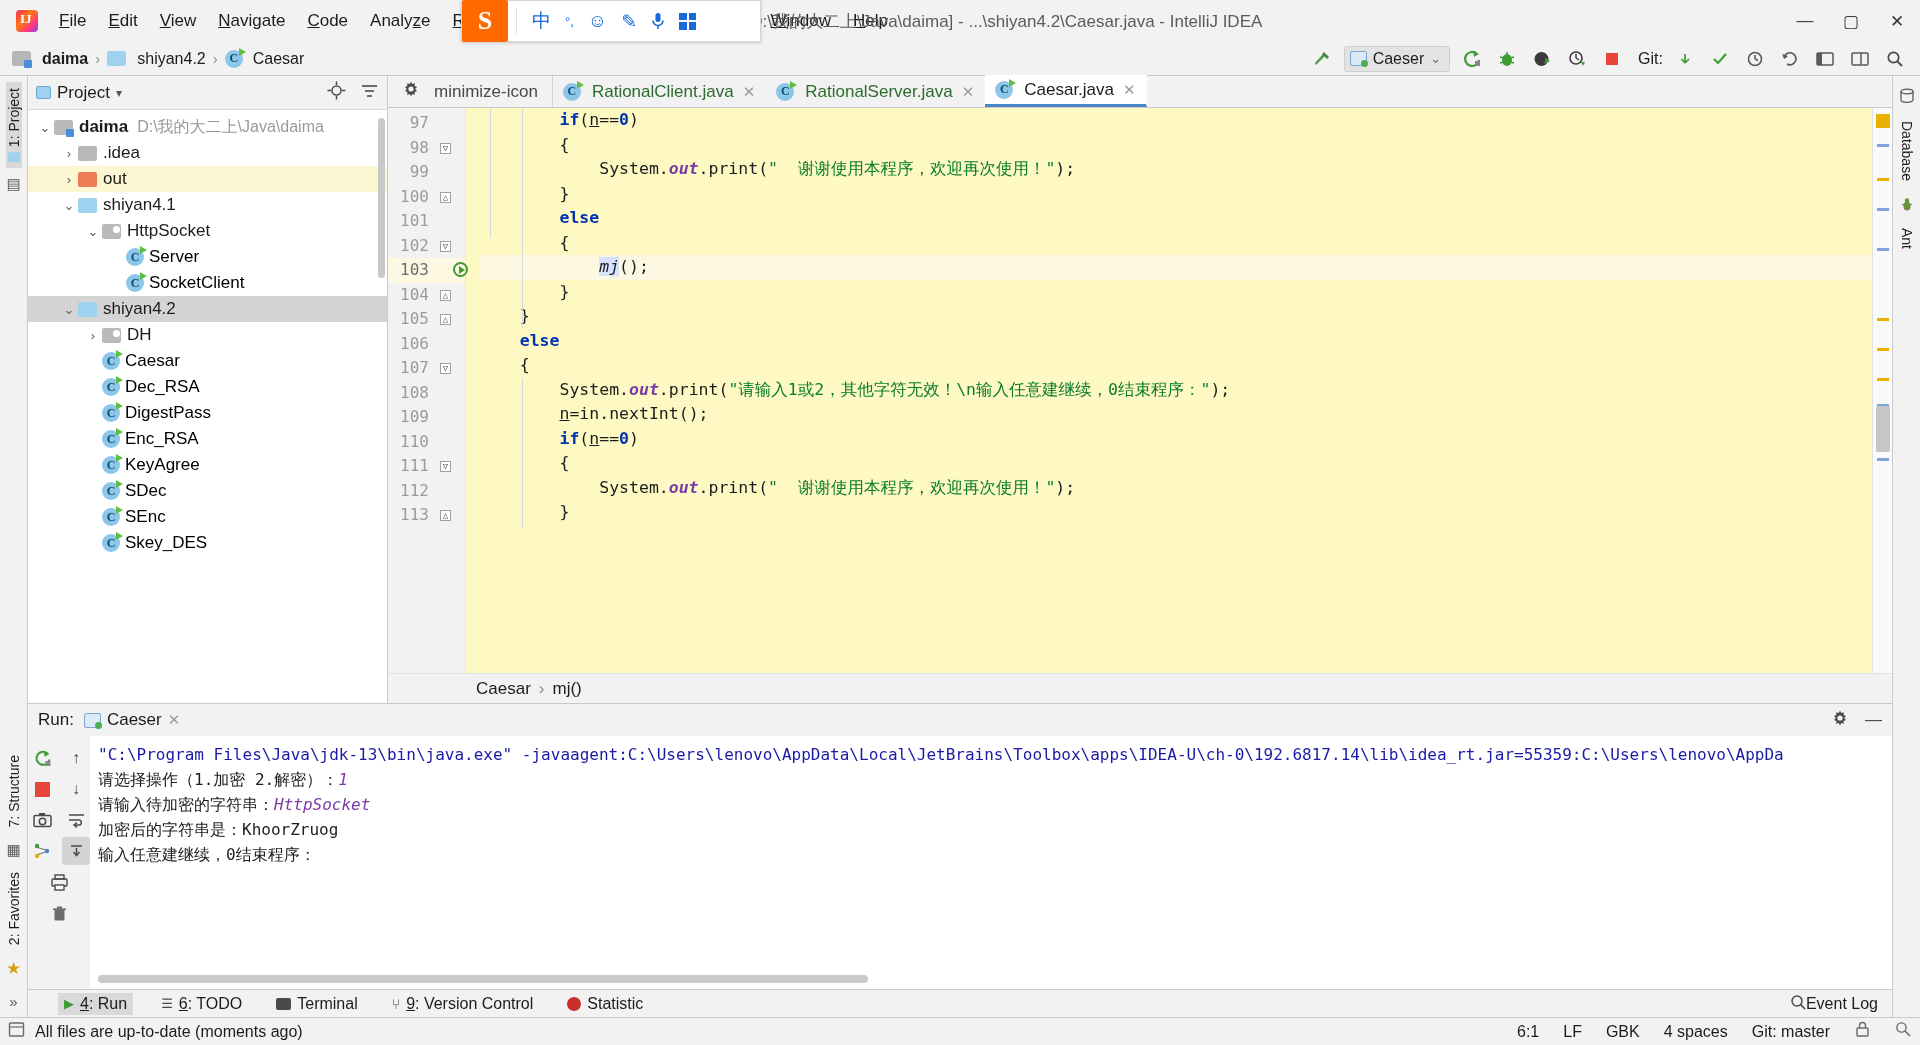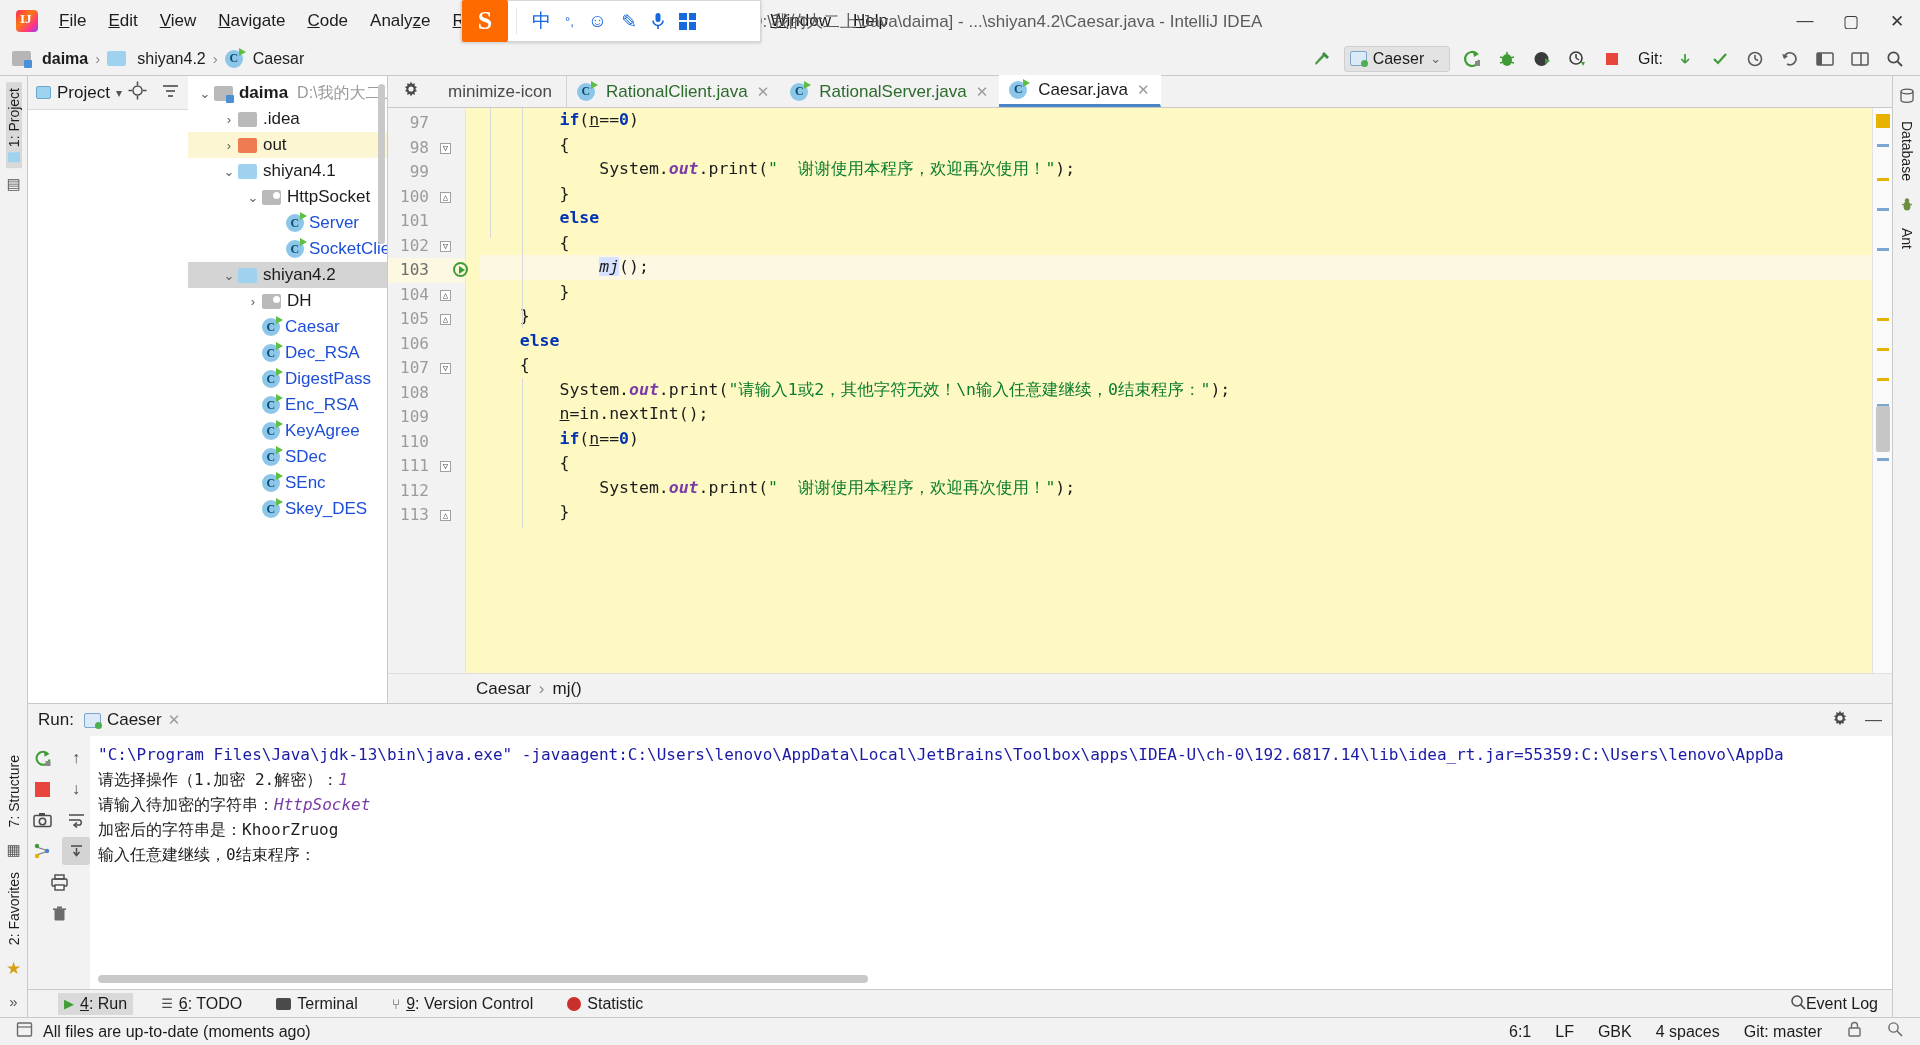--- a/index.html
+++ b/index.html
@@ -84,21 +84,21 @@
     display:flex; flex-direction:column; align-items:center; flex:0 0 28px; padding-top:6px;
   }
   .rrail .vlabel { writing-mode:vertical-rl; font-size:14px; color:#1c1c1c; padding:6px 0; white-space:nowrap; }
 
   
   .center { flex:1 1 auto; display:flex; flex-direction:column; min-width:0; }
   .upper { display:flex; flex:1 1 auto; min-height:0; }
 
   
   .project {
-    width:360px; flex:0 0 360px; background:#ffffff; display:flex; flex-direction:row;
+    width:360px; flex:0 0 360px; background:#ffffff; display:flex; flex-direction:column;
     border-right:1px solid #c9c9c9;
   }
   .proj-head {
     height:34px; background:#f2f2f2; display:flex; align-items:center; padding:0 8px; gap:6px;
     border-bottom:1px solid #d9d9d9; flex:0 0 34px;
   }
   .proj-head .ttl { font-size:17px; }
   .proj-head .sp { margin-left:auto; display:flex; gap:14px; align-items:center; color:#4a4a4a; }
   .tree { flex:1 1 auto; overflow:hidden; padding-top:4px; position:relative; }
   .trow { display:flex; align-items:center; height:26px; font-size:17px; white-space:nowrap; padding-right:6px; }
@@ -114,21 +114,21 @@
   .cicon {
     width:18px; height:18px; flex:0 0 18px; margin-right:5px; border-radius:50%;
     background:#8cc6e8; color:#0c4a6e; font-size:12px; font-weight:bold;
     display:flex; align-items:center; justify-content:center; position:relative;
     font-family:"Liberation Serif",serif;
   }
   .cicon::after {
     content:''; position:absolute; right:-3px; top:-2px;
     border-left:7px solid #5fbf45; border-top:4px solid transparent; border-bottom:4px solid transparent;
   }
-  .tlabel.green { color:#1d4ed8; }
+  .tlabel.green { color:#000000; }
   .tlabel.bold { font-weight:bold; }
   .tpath { color:#9a9a9a; margin-left:9px; font-size:16px; }
   .proj-scroll { position:absolute; right:2px; top:8px; width:7px; height:160px; background:#c9c9c9; border-radius:4px; }
 
   
   .editor { flex:1 1 auto; display:flex; flex-direction:column; min-width:0; background:#fff; }
   .tabstrip { height:32px; background:#f2f2f2; display:flex; align-items:flex-end; flex:0 0 32px; border-bottom:1px solid #c9c9c9; }
   .etab {
     display:flex; align-items:center; gap:6px; padding:0 10px; height:31px; font-size:17px;
     color:#1c1c1c; cursor:default; border-right:1px solid transparent;
@@ -202,21 +202,21 @@
     display:flex; align-items:center; padding-left:30px; gap:22px; font-size:16px;
   }
   .tw { display:flex; align-items:center; gap:6px; padding:2px 6px; cursor:pointer; }
   .tw.active { background:#d9d9d9; }
   .tw u { text-decoration:underline; }
   .tw-right { margin-left:auto; display:flex; align-items:center; gap:0; padding-right:14px; }
 
   
   .statusbar {
     height:28px; flex:0 0 28px; background:#f2f2f2; border-top:1px solid #c9c9c9;
-    display:flex; align-items:center; padding:0 16px; font-size:16px; gap:10px; color:#1c1c1c;
+    display:flex; align-items:center; padding:0 8px; font-size:16px; gap:10px; color:#1c1c1c;
   }
   .st-right { margin-left:auto; display:flex; align-items:center; gap:24px; }
 </style>
 </head>
 <body>
 
 <div class="app">
 
   <div class="titlebar">
     <div class="ij-logo">
@@ -532,21 +532,21 @@
                 <span style="width:56px;flex:0 0 56px;"></span>
                 <span class="twist"></span>
                 <span class="cicon">C</span>
                 <span class="tlabel green">Skey_DES</span>
               </div>
             </div>
         </div>
 
         <div class="editor">
           <div class="tabstrip">
-            <div style="display:flex;align-items:center;gap:28px;padding:0 14px;height:31px;border-right:1px solid #d3d3d3;">
+            <div style="display:flex;align-items:center;gap:14px;padding:0 14px;height:31px;border-right:1px solid #d3d3d3;">
               <span>
                 <svg width="18" height="18" viewBox="0 0 18 18">
                     <circle cx="9" cy="9" r="3" fill="#4a4a4a"></circle>
                     <path d="M9 1.5 L10.2 4 L12.8 3.3 L12.6 6 L15 7 L13.2 9 L15 11 L12.6 12 L12.8 14.7 L10.2 14 L9 16.5 L7.8 14 L5.2 14.7 L5.4 12 L3 11 L4.8 9 L3 7 L5.4 6 L5.2 3.3 L7.8 4 Z" fill="#4a4a4a"></path>
                     <circle cx="9" cy="9" r="2.6" fill="#f2f2f2"></circle>
                   </svg>
               </span>
               <span style="font-size:17px;color:#4a4a4a;">minimize-icon</span>
             </div>
             <div id="tabs-root" style="display:flex;align-items:flex-end;">

